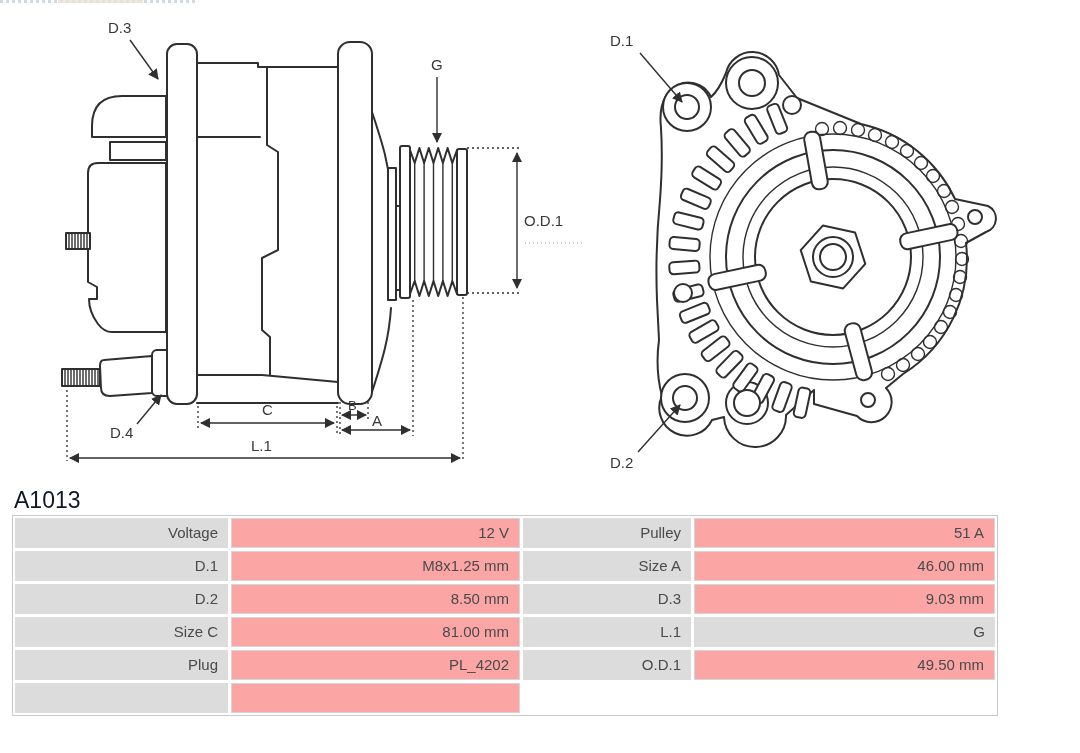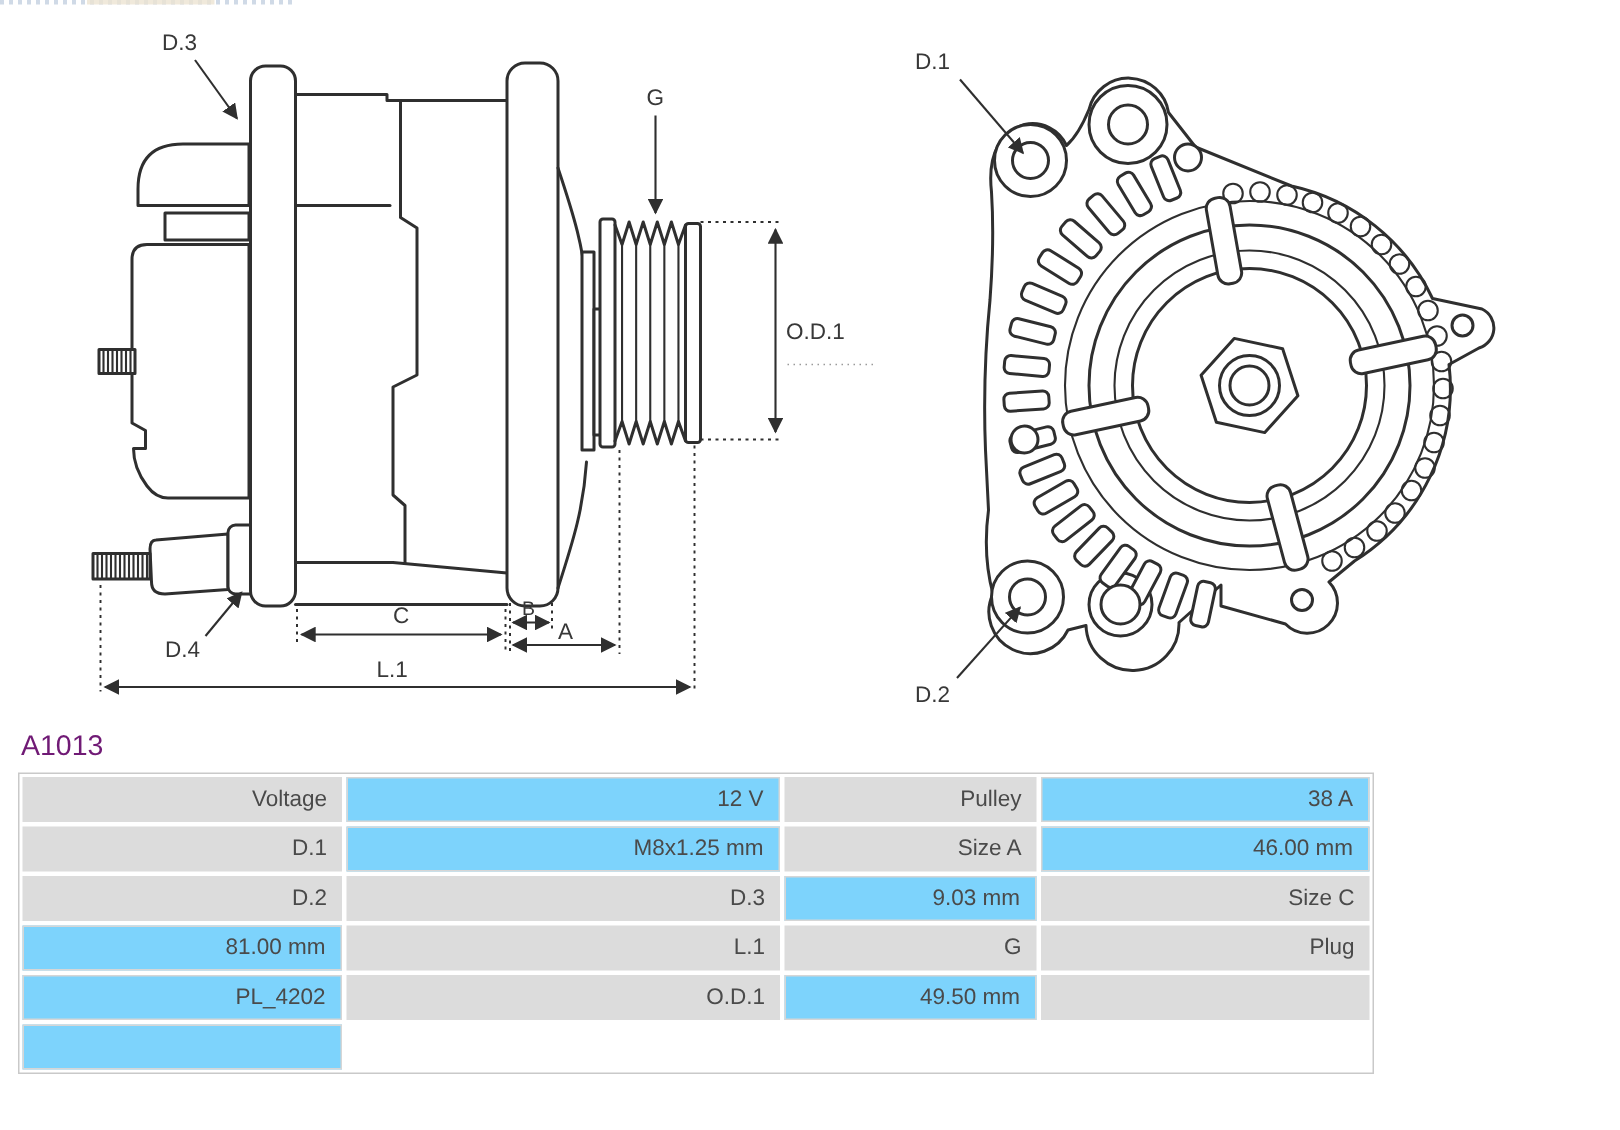--- a/index.html
+++ b/index.html
@@ -17,30 +17,30 @@
   .outline{fill:#ffffff;stroke:#2f2f2f;stroke-width:2;stroke-linejoin:round;stroke-linecap:round;}
   .line{fill:none;stroke:#2f2f2f;stroke-width:2;stroke-linejoin:round;stroke-linecap:round;}
   .thin{fill:none;stroke:#2f2f2f;stroke-width:1.4;}
   .dim{fill:none;stroke:#2f2f2f;stroke-width:1.4;}
   .ext{fill:none;stroke:#2f2f2f;stroke-width:1.3;stroke-dasharray:2 3;}
   .faint{fill:none;stroke:#9a9a9a;stroke-width:1;stroke-dasharray:1 3;}
   .lbl{fill:#383838;font-size:15px;font-family:"Liberation Sans",sans-serif;}
   .lbl-sm{fill:#383838;font-size:13px;font-family:"Liberation Sans",sans-serif;}
 
   
-  .part-number{position:absolute;left:14px;top:487px;font-size:19px;color:#701a75;}
+  .part-number{position:absolute;left:14px;top:487px;font-size:23px;color:#0f172a;}
 
   
-  .spec-table{position:absolute;left:12px;top:515px;width:904px;
+  .spec-table{position:absolute;left:12px;top:515px;width:986px;
     border:1px solid #c9c9c9;padding:2px;box-sizing:border-box;
     display:grid;grid-template-columns:213px 289px 168px 1fr;grid-auto-rows:30px;gap:3px;background:#fff;}
   .cell{font-size:15px;color:#4a4a4a;text-align:right;padding-right:10px;line-height:30px;
     white-space:nowrap;overflow:hidden;box-sizing:border-box;}
   .cell.label{background:#dcdcdc;}
-  .cell.value{background:#7dd3fc;border:1px solid #d6d6d6;line-height:28px;}
+  .cell.value{background:#fca5a5;border:1px solid #d6d6d6;line-height:28px;}
 </style>
 </head>
 <body>
 
 <div id="stage">
 
   <div class="top-artifact"></div>
   <div class="top-artifact2"></div>
 
   <svg id="diagram" width="1080" height="485" viewBox="0 0 1080 485">
@@ -262,27 +262,28 @@
     </g>
   </svg>
 
   <div class="part-number">A1013</div>
 
   <div class="spec-table">
     <div class="cell label">Voltage</div>
     <div class="cell value">12 V</div>
     <div class="cell label">Pulley</div>
 
-    <div class="cell value">38 A</div>
+    <div class="cell value">51 A</div>
     <div class="cell label">D.1</div>
     <div class="cell value">M8x1.25 mm</div>
 
     <div class="cell label">Size A</div>
     <div class="cell value">46.00 mm</div>
     <div class="cell label">D.2</div>
+    <div class="cell value">8.50 mm</div>
 
     <div class="cell label">D.3</div>
     <div class="cell value">9.03 mm</div>
 
     <div class="cell label">Size C</div>
     <div class="cell value">81.00 mm</div>
     <div class="cell label">L.1</div>
 
     <div class="cell label">G</div>
     <div class="cell label">Plug</div>

